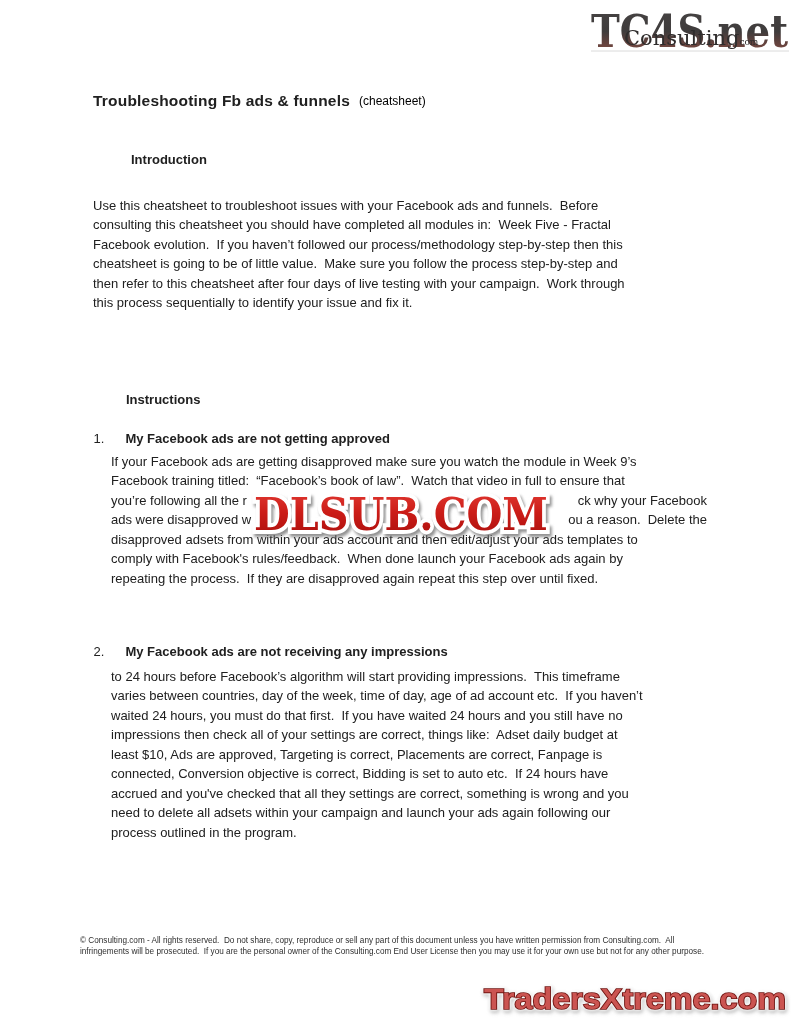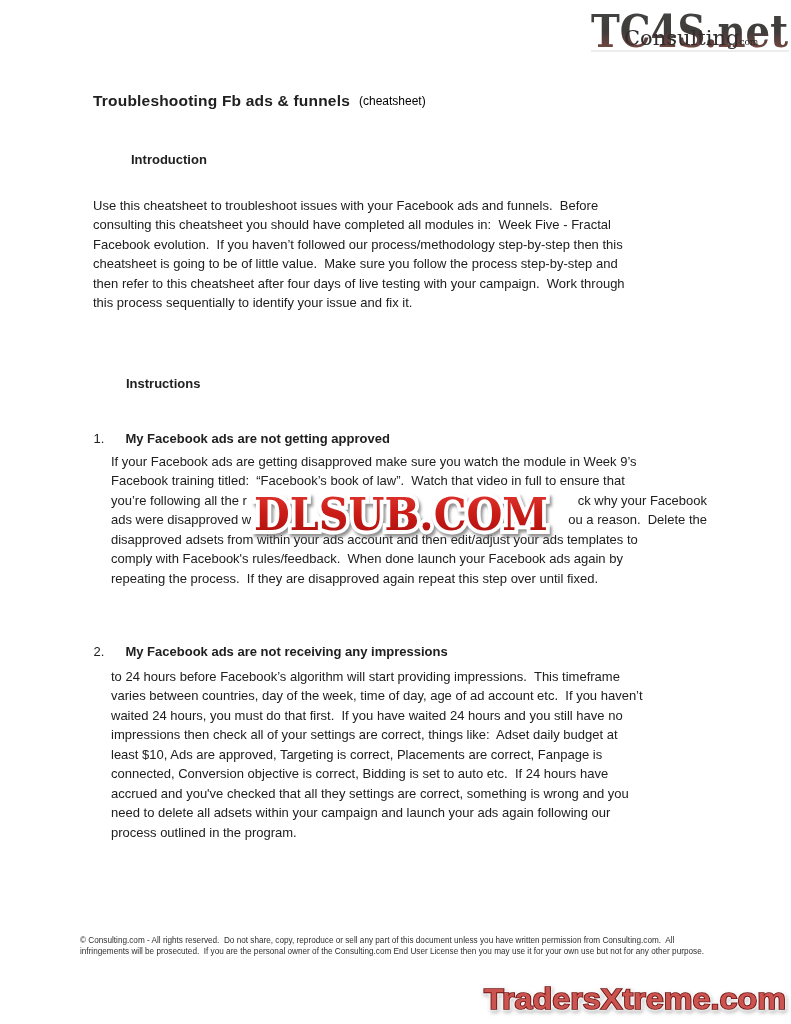--- a/index.html
+++ b/index.html
@@ -19,21 +19,21 @@
   .logo svg { overflow: visible; }
 
   
   .title-row { left: 93px; top: 92px; display: flex; align-items: center; gap: 9px; white-space: pre; }
   .title-main { font-size: 15.5px; font-weight: bold; letter-spacing: 0.2px; }
   .title-suffix { font-size: 12px; color: #000000; }
 
   
   .sec-heading { font-size: 13px; font-weight: bold; white-space: pre; }
   .h-introduction { left: 93px; top: 152px; margin-left: 38px; }
-  .h-instructions { left: 93px; top: 376px; padding-left: 33px; }
+  .h-instructions { left: 93px; top: 392px; padding-left: 33px; }
 
   
   .para { font-size: 13px; line-height: 19.45px; }
   .para .line { white-space: pre; }
   .para .line.split { display: flex; justify-content: space-between; white-space: pre; }
   .p-intro { left: 93px; top: 196px; width: 614px; }
   .p-item1 { left: 111px; top: 452px; width: 596px; }
   .p-item2 { left: 111px; top: 667px; width: 597px; }
 
   

